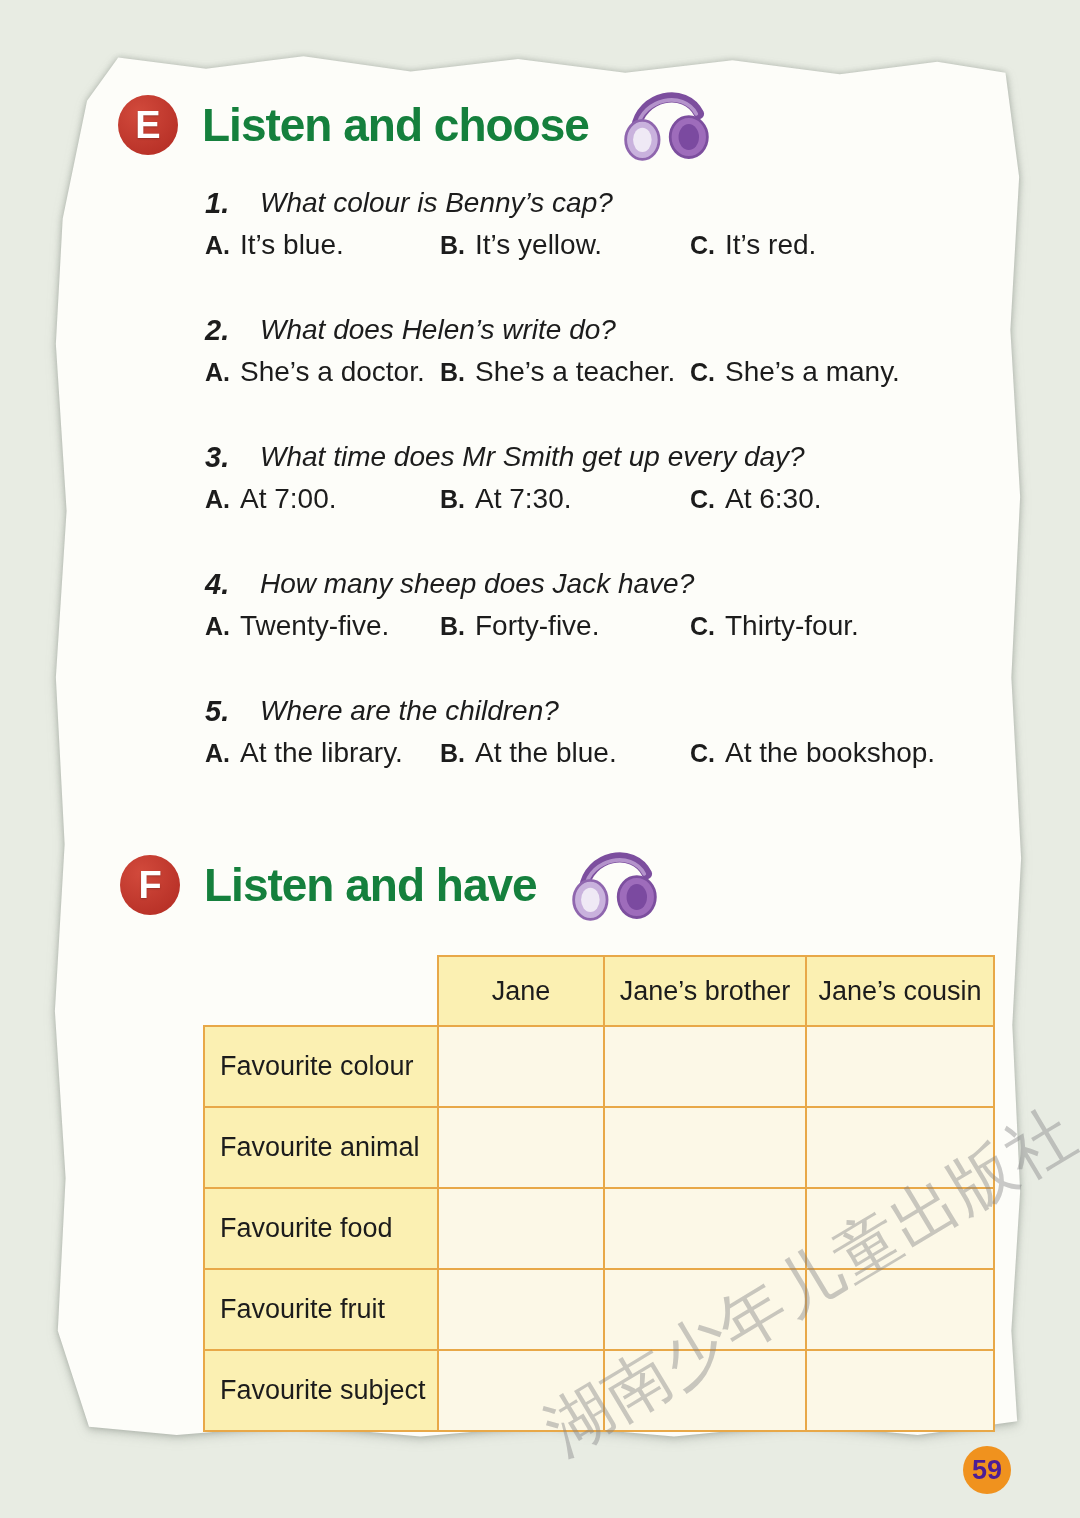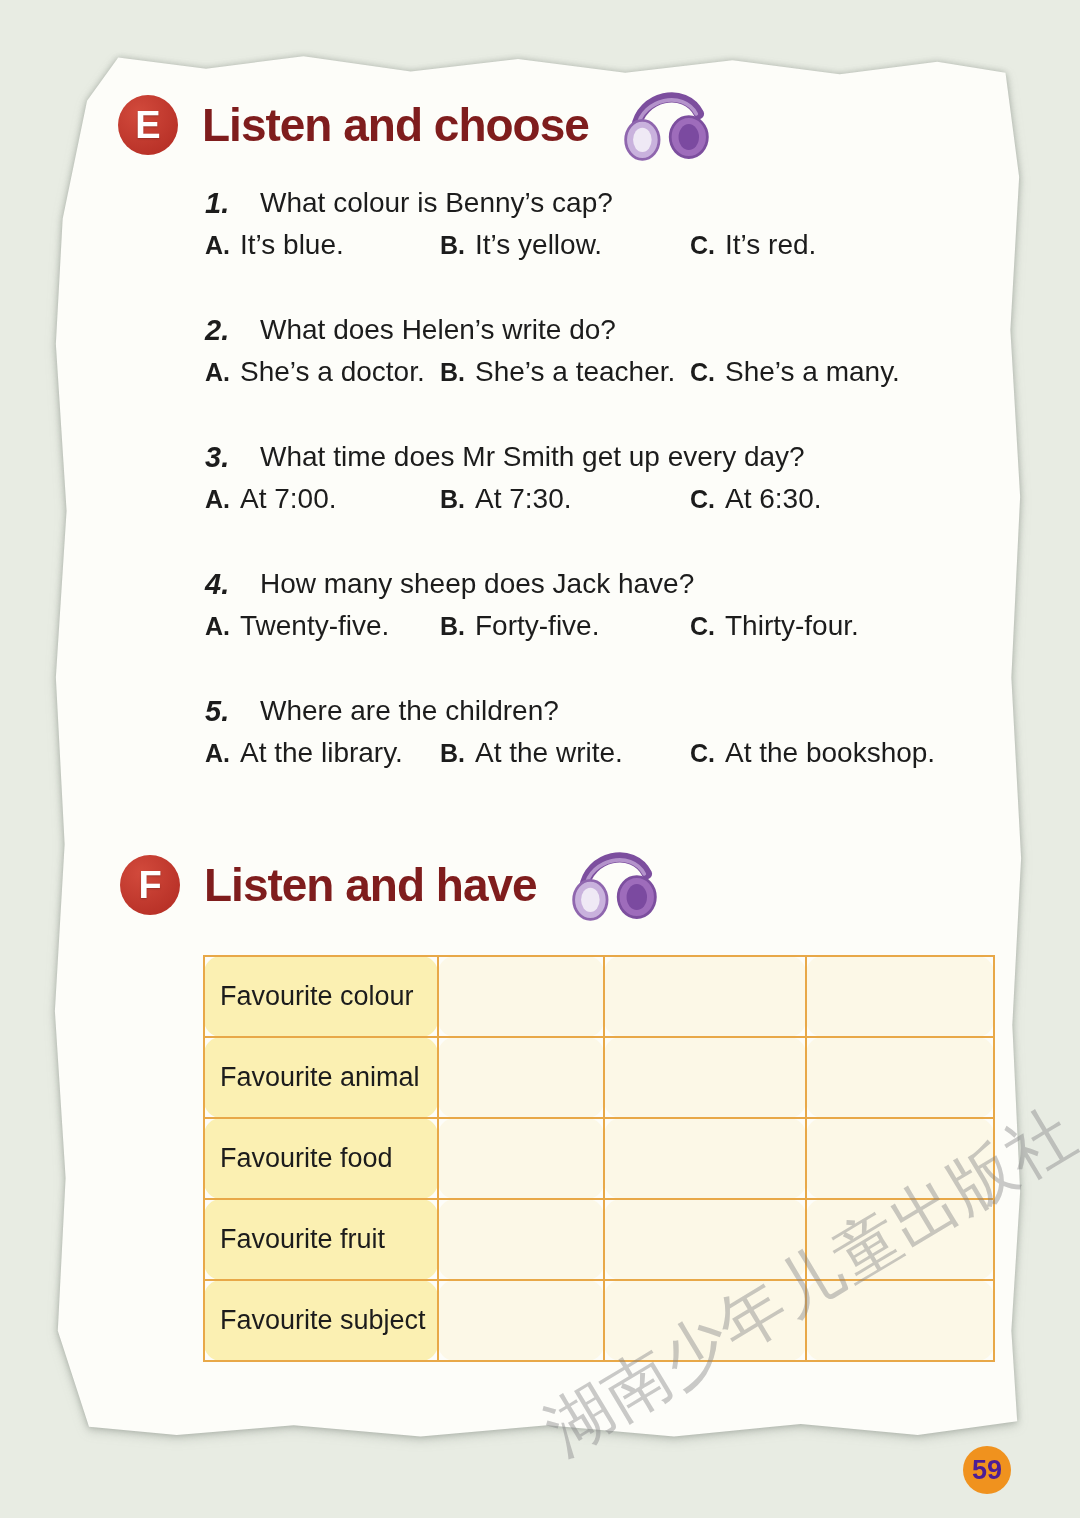--- a/index.html
+++ b/index.html
@@ -21,37 +21,37 @@
   .sec-header { position:absolute; display:flex; align-items:center; gap:24px; }
   .sec-e { left:118px; top:86px; }
   .sec-f { left:120px; top:846px; }
   .badge {
     width:60px; height:60px; border-radius:50%;
     background:radial-gradient(circle at 35% 30%, #d24a3c, #b93228 75%);
     color:#fff; font-weight:bold; font-size:38px;
     display:flex; align-items:center; justify-content:center;
     text-shadow:0 1px 2px rgba(0,0,0,.25);
   }
-  .sec-title { font-size:46px; font-weight:bold; color:#7f1d1d; letter-spacing:-1px; }
+  .sec-title { font-size:46px; font-weight:bold; color:#15803d; letter-spacing:-1px; }
   .hp { width:95px; height:78px; margin-left:6px; }
 
   .questions { position:absolute; left:205px; top:183px; width:810px; }
   .q { margin-bottom:45px; }
   .q-head { display:flex; font-size:28px; line-height:40px; }
   .q-num { width:55px; font-weight:bold; font-style:italic; font-size:29px; }
-  .q-text { flex:1; }
+  .q-text { flex:1;font-style:italic; }
   .opts { margin-top:2px; display:grid; grid-template-columns:235px 250px 1fr; font-size:28px; line-height:40px; }
   .opt-label { font-weight:bold; font-size:25px; margin-right:10px; }
 
   .tbl-wrap { position:absolute; left:203px; top:955px; }
   table { border-collapse:collapse; table-layout:fixed; width:790px; }
   th, td { border:2.5px solid #e8a848; font-weight:normal; font-size:27px; }
   th { height:70px; background:#fbf0b2; text-align:center; }
   td.rowlab { background:#fbf0b2; text-align:left; padding-left:15px; }
-  td { height:81px; background:#fcf8e7;border-radius:17px; }
+  td { height:81px; background:#fcf8e7; }
   td.corner, th.corner { border:none; background:transparent; }
 
   .watermark {
     position:absolute; left:552px; top:1392px;
     transform:rotate(-31deg); transform-origin:0 50%;
     font-family:"DejaVu Sans", sans-serif;
     font-size:66px; letter-spacing:1px; white-space:nowrap;
     color:rgba(128,128,130,.42); z-index:6; pointer-events:none;
   }
   .page-num {
@@ -132,21 +132,21 @@
       </div>
     </div>
 
     <div class="q">
       <div class="q-head">
         <span class="q-num">5.</span>
         <span class="q-text">Where are the children?</span>
       </div>
       <div class="opts">
         <span><span class="opt-label">A.</span><span>At the library.</span></span>
-        <span><span class="opt-label">B.</span><span>At the write.</span></span>
+        <span><span class="opt-label">B.</span><span>At the blue.</span></span>
         <span><span class="opt-label">C.</span><span>At the bookshop.</span></span>
       </div>
     </div>
   </div>
 
   <div class="sec-header sec-f">
     <div class="badge">F</div>
     <div class="sec-title">Listen and have</div>
     <svg class="hp" viewBox="0 0 100 84">
       <path d="M17 46 C 22 10, 70 0, 85 30" stroke="#7c4e9e" stroke-width="11" fill="none" stroke-linecap="round"></path>
@@ -160,20 +160,26 @@
 
   <div class="tbl-wrap">
     <table>
       <colgroup>
           <col style="width:234px">
           <col style="width:166px">
           <col style="width:202px">
           <col style="width:188px">
         </colgroup>
       <tbody>
+          <tr>
+        <th class="corner"></th>
+        <th>Jane</th>
+        <th>Jane’s brother</th>
+        <th>Jane’s cousin</th>
+      </tr>
       <tr>
         <td class="rowlab">Favourite colour</td>
         <td></td>
         <td></td>
         <td></td>
       </tr>
       <tr>
         <td class="rowlab">Favourite animal</td>
         <td></td>
         <td></td>

